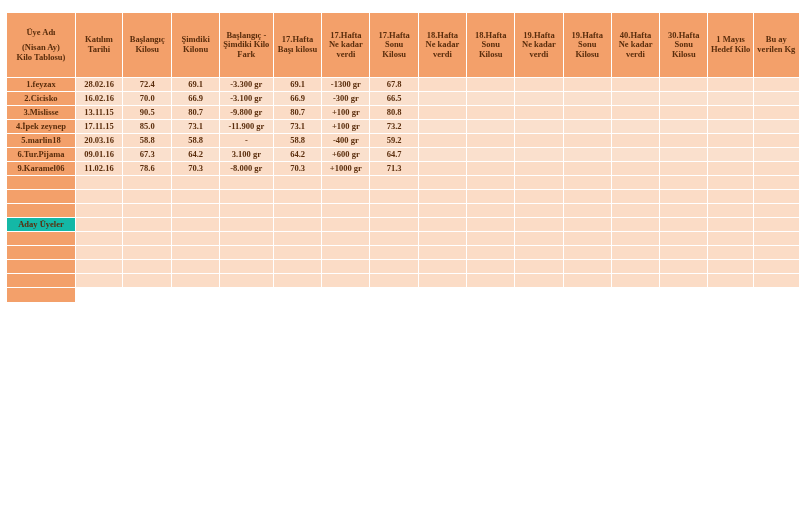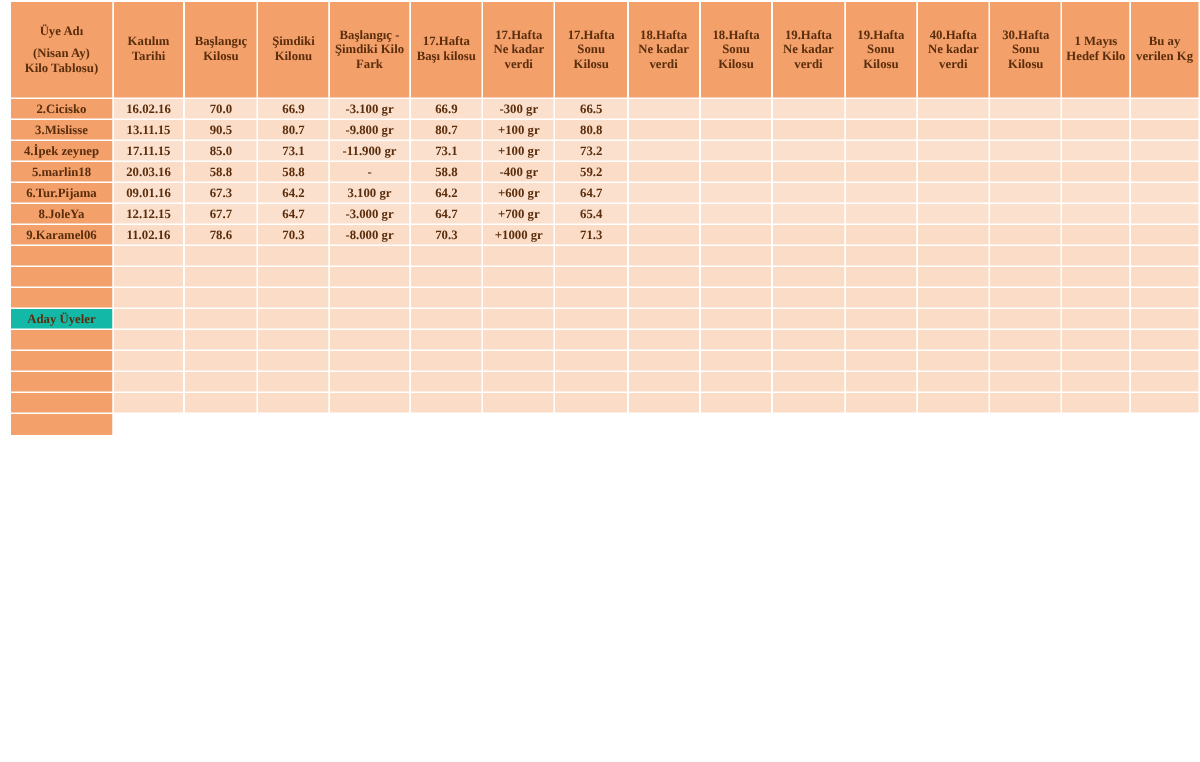--- a/index.html
+++ b/index.html
@@ -9,21 +9,21 @@
   }
   body {
     width: 800px;
     height: 508px;
     font-family: "Liberation Serif", serif;
     overflow: hidden;
   }
   #sheet {
     position: absolute;
     left: 6px;
-    top: 0px;
+    top: 12px;
   }
   table.kilo {
     border-collapse: collapse;
     table-layout: fixed;
   }
   table.kilo td, table.kilo th {
     padding: 0;
     margin: 0;
     border: 1px solid #ffffff;
     font-size: 8.5px;
@@ -114,20 +114,38 @@
         <th class="w-col">19.Hafta Ne kadar verdi</th>
         <th class="w-col">19.Hafta Sonu Kilosu</th>
         <th class="w-col">40.Hafta Ne kadar verdi</th>
         <th class="w-col">30.Hafta Sonu Kilosu</th>
         <th class="w-col">1 Mayıs Hedef Kilo</th>
         <th class="w-col">Bu ay verilen Kg</th>
       </tr>
     </thead>
     <tbody id="tbody">
         <tr class="datarow">
+          <td class="name w-name">1.feyzax</td>
+          <td class="data w-col">28.02.16</td>
+          <td class="data w-col">72.4</td>
+          <td class="data w-col">69.1</td>
+          <td class="data w-wide">-3.300 gr</td>
+          <td class="data w-col">69.1</td>
+          <td class="data w-col green">-1300 gr</td>
+          <td class="data w-col green">67.8</td>
+          <td class="data w-col"></td>
+          <td class="data w-col"></td>
+          <td class="data w-col"></td>
+          <td class="data w-col"></td>
+          <td class="data w-col"></td>
+          <td class="data w-col"></td>
+          <td class="data w-col"></td>
+          <td class="data w-col"></td>
+        </tr>
+        <tr class="datarow">
           <td class="name w-name">2.Cicisko</td>
           <td class="data w-col alt">16.02.16</td>
           <td class="data w-col alt">70.0</td>
           <td class="data w-col alt">66.9</td>
           <td class="data w-wide alt">-3.100 gr</td>
           <td class="data w-col alt">66.9</td>
           <td class="data w-col alt green">-300 gr</td>
           <td class="data w-col alt green">66.5</td>
           <td class="data w-col alt"></td>
           <td class="data w-col alt"></td>
@@ -204,38 +222,20 @@
           <td class="data w-col alt"></td>
           <td class="data w-col alt"></td>
           <td class="data w-col alt"></td>
           <td class="data w-col alt"></td>
           <td class="data w-col alt"></td>
           <td class="data w-col alt"></td>
           <td class="data w-col alt"></td>
           <td class="data w-col alt"></td>
         </tr>
         <tr class="datarow">
-          <td class="name w-name">8.JoleYa</td>
-          <td class="data w-col alt">12.12.15</td>
-          <td class="data w-col alt">67.7</td>
-          <td class="data w-col alt">64.7</td>
-          <td class="data w-wide alt">-3.000 gr</td>
-          <td class="data w-col alt">64.7</td>
-          <td class="data w-col alt red">+700 gr</td>
-          <td class="data w-col alt red">65.4</td>
-          <td class="data w-col alt"></td>
-          <td class="data w-col alt"></td>
-          <td class="data w-col alt"></td>
-          <td class="data w-col alt"></td>
-          <td class="data w-col alt"></td>
-          <td class="data w-col alt"></td>
-          <td class="data w-col alt"></td>
-          <td class="data w-col alt"></td>
-        </tr>
-        <tr class="datarow">
           <td class="name w-name">9.Karamel06</td>
           <td class="data w-col">11.02.16</td>
           <td class="data w-col">78.6</td>
           <td class="data w-col">70.3</td>
           <td class="data w-wide">-8.000 gr</td>
           <td class="data w-col">70.3</td>
           <td class="data w-col red">+1000 gr</td>
           <td class="data w-col red">71.3</td>
           <td class="data w-col"></td>
           <td class="data w-col"></td>

